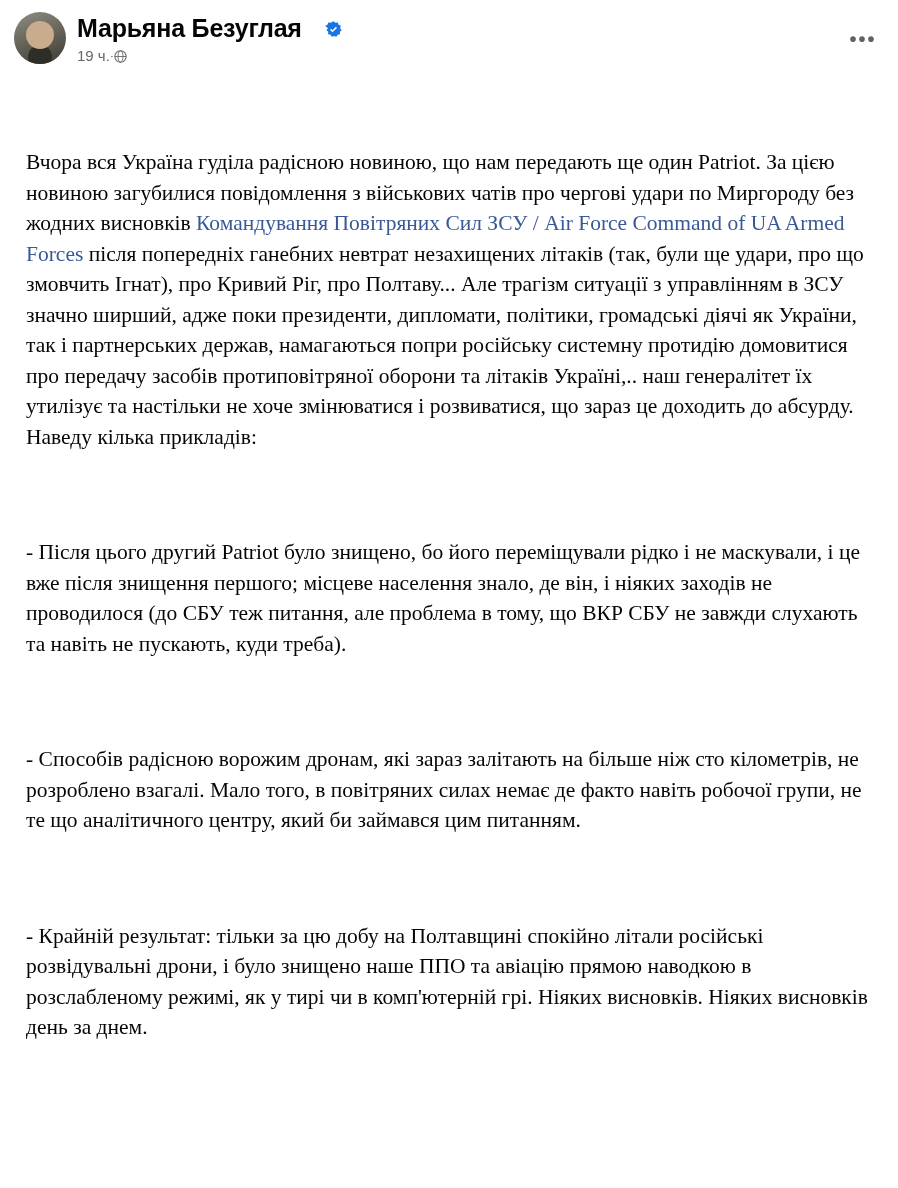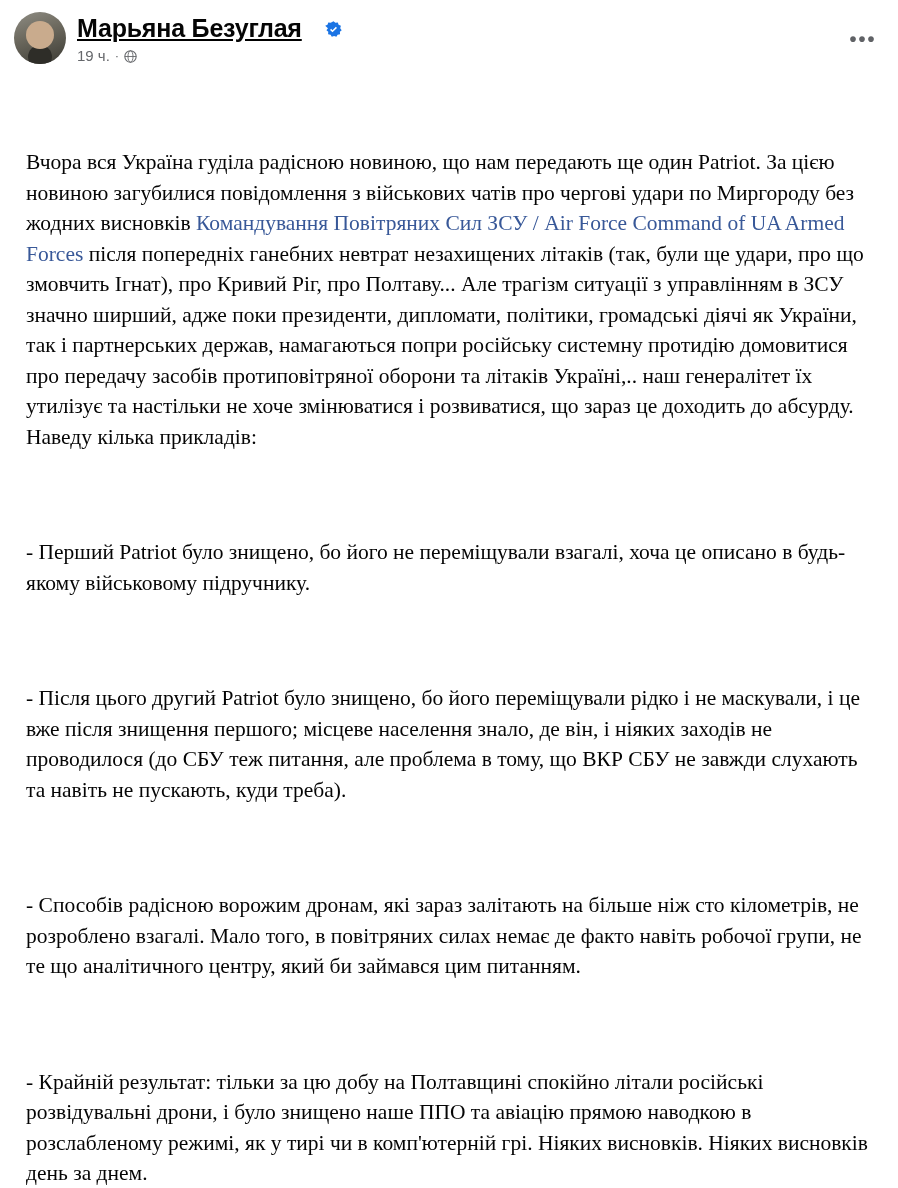--- a/index.html
+++ b/index.html
@@ -47,41 +47,39 @@
     margin-left: 11px;
     padding-top: 2px;
     display: flex;
     flex-direction: column;
     justify-content: center;
   }
   .name-row {
     display: flex;
     align-items: center;
     gap: 22px;
-    text-decoration: underline;
   }
   .author-name {
     font-family: "Liberation Sans", sans-serif;
     font-size: 25px;
     font-weight: bold;
     color: #050505;
     line-height: 1.15;
     letter-spacing: -0.2px;
   }
   .verified {
     width: 19px;
     height: 19px;
     flex: 0 0 19px;
     position: relative;
     top: 1px;
   }
   .meta-row {
     display: flex;
     align-items: center;
-    gap: 5px;
     margin-top: 4px;
     font-family: "Liberation Sans", sans-serif;
     font-size: 15px;
     color: #65676b;
   }
   .dot-sep {
     font-size: 13px;
     line-height: 1;
     color: #65676b;
   }
@@ -162,21 +160,20 @@
       </div>
     </div>
 
     <button class="menu-button">
       <span class="dots">•••</span>
     </button>
   </div>
 
   <div class="post-body">
     <p><span>Вчора вся Україна гудiла радiсною новиною, що нам передають ще один Patriot. За цiєю новиною загубилися повiдомлення з вiйськових чатiв про черговi удари по Миргороду без жодних висновкiв </span><a class="mention" href="#">Командування Повiтряних Сил ЗСУ / Air Force Command of UA Armed Forces</a><span> пiсля попереднiх ганебних невтрат незахищених лiтакiв (так, були ще удари, про що змовчить Iгнат), про Кривий Рiг, про Полтаву... Але трагiзм ситуацiї з управлiнням в ЗСУ значно ширший, адже поки президенти, дипломати, полiтики, громадськi дiячi як України, так i партнерських держав, намагаються попри росiйську системну протидiю домовитися про передачу засобiв протиповiтряної оборони та лiтакiв Українi,.. наш генералiтет їх утилiзує та настiльки не хоче змiнюватися i розвиватися, що зараз це доходить до абсурду. Наведу кiлька прикладiв:</span></p>
-    <p>- Перший Patriot було знищено, бо його не перемiщували взагалi, хоча це описано в будь-якому вiйськовому пiдручнику.</p>
     <p>- Пiсля цього другий Patriot було знищено, бо його перемiщували рiдко i не маскували, i це вже пiсля знищення першого; мiсцеве населення знало, де вiн, i нiяких заходiв не проводилося (до СБУ теж питання, але проблема в тому, що ВКР СБУ не завжди слухають та навiть не пускають, куди треба).</p>
     <p>- Способiв радiсною ворожим дронам, якi зараз залiтають на бiльше нiж сто кiлометрiв, не розроблено взагалi. Мало того, в повiтряних силах немає де факто навiть робочої групи, не те що аналiтичного центру, який би займався цим питанням.</p>
     <p>- Крайнiй результат: тiльки за цю добу на Полтавщинi спокiйно лiтали росiйськi розвiдувальнi дрони, i було знищено наше ППО та авiацiю прямою наводкою в розслабленому режимi, як у тирi чи в комп'ютернiй грi. Нiяких висновкiв. Нiяких висновкiв день за днем.</p>
     
     
   </div>
 
 </div>
 
 </body></html>

